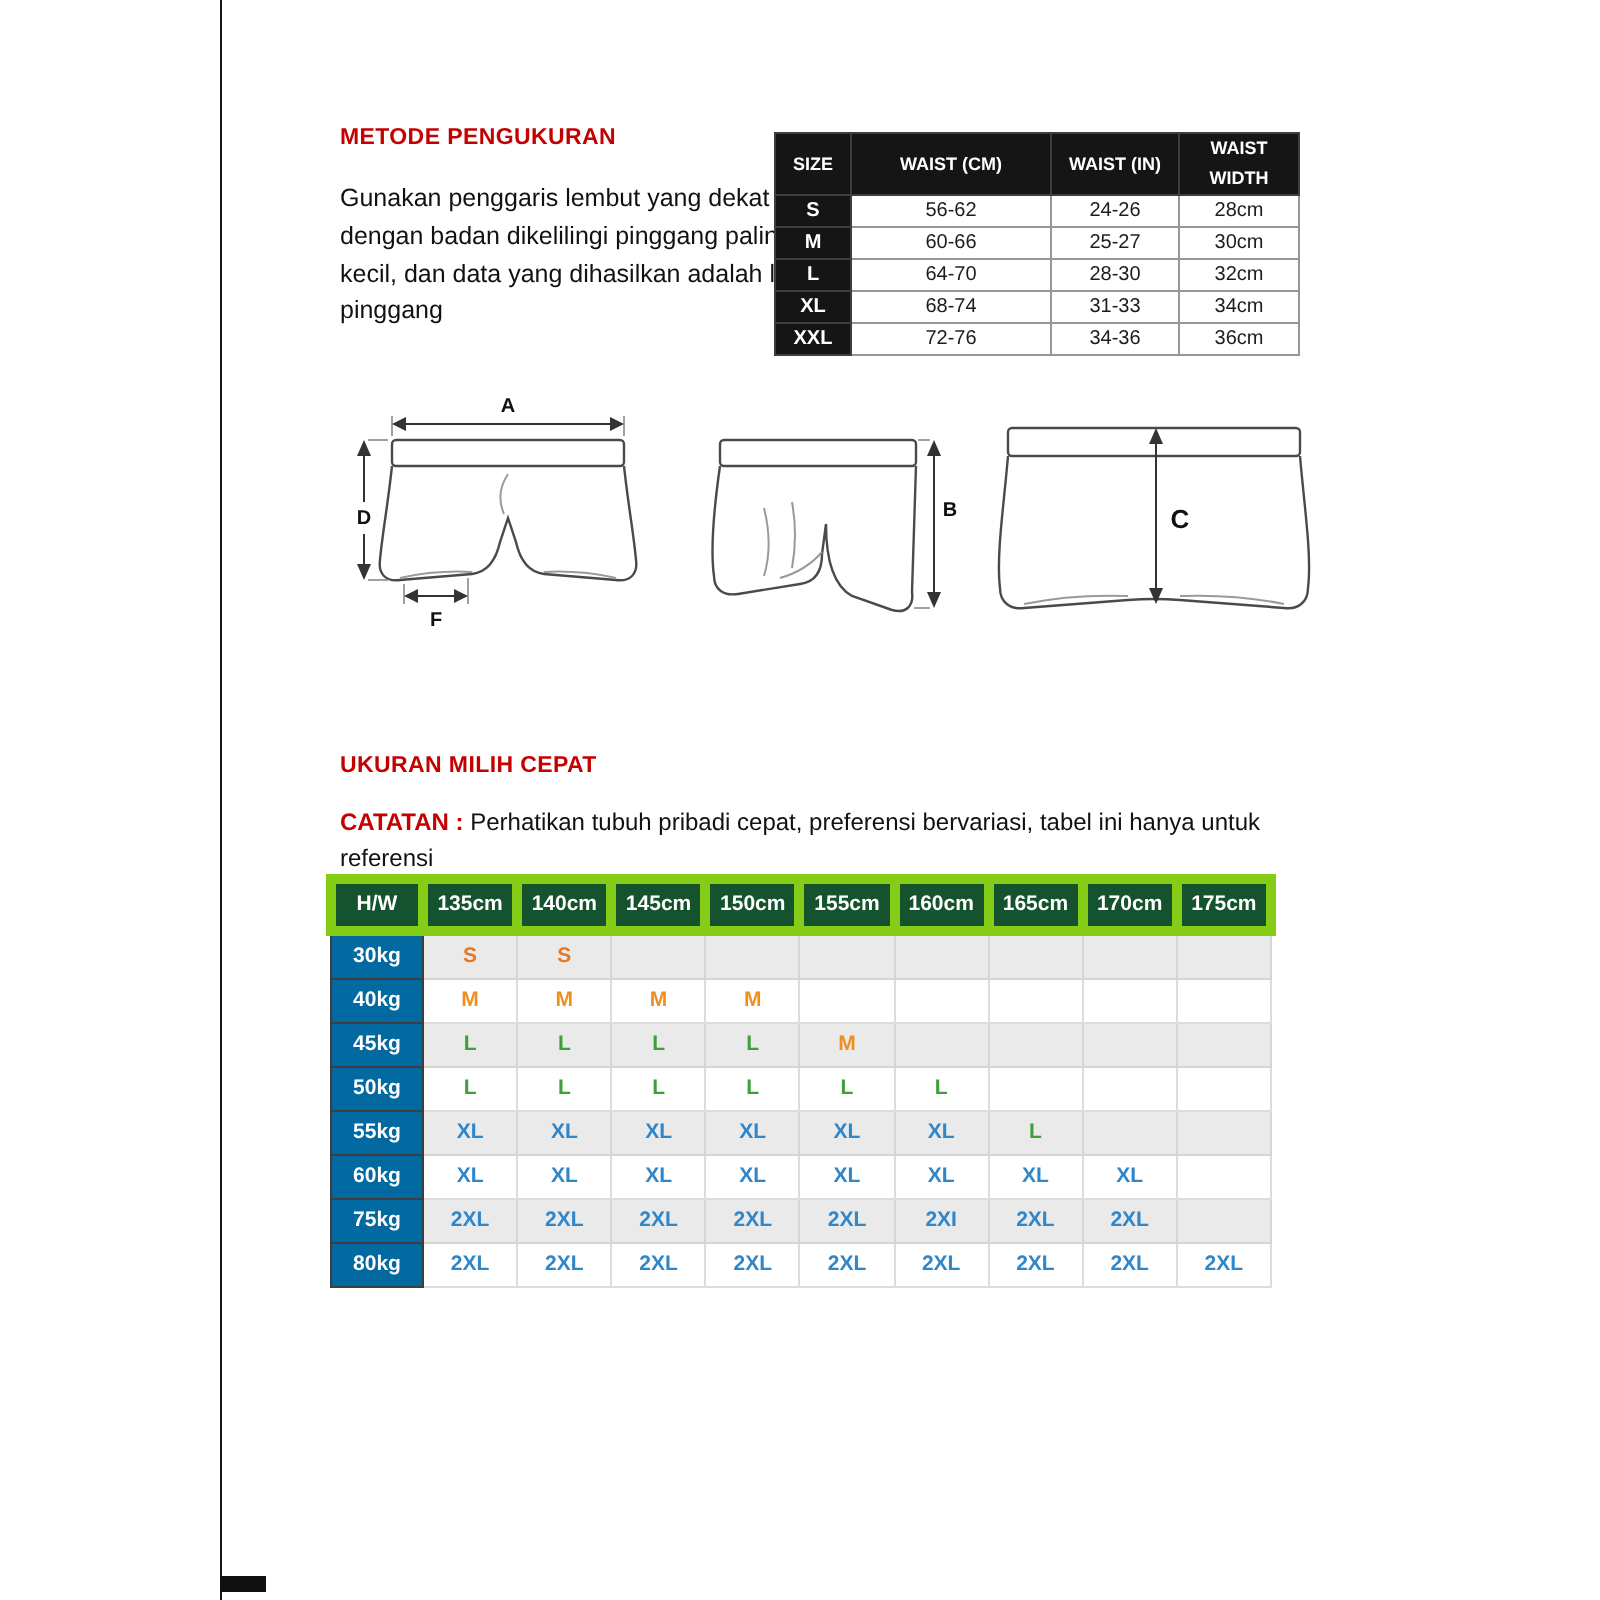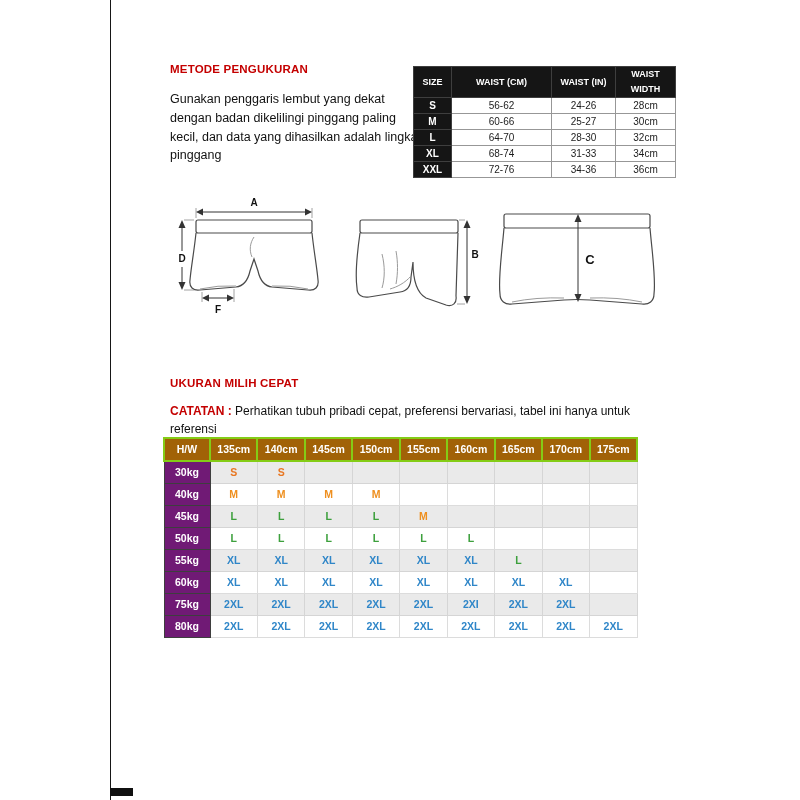--- a/index.html
+++ b/index.html
@@ -9,29 +9,29 @@
   #vline-left{left:110px;}
   #vline-right{left:684px;}
   #corner-bar{position:absolute;left:110px;top:788px;width:23px;height:8px;background:#101010;}
   .red-h{position:absolute;margin:0;color:#c40000;font-size:11.5px;font-weight:700;letter-spacing:.2px;}
   #measure-heading{left:170px;top:63px;}
   #quick-heading{left:170px;top:377px;}
   #measure-body{position:absolute;left:170px;top:90px;width:254px;margin:0;font-size:12.5px;line-height:1.5;color:#111;}
   #note{position:absolute;left:170px;top:402px;width:484px;margin:0;font-size:12px;line-height:1.5;color:#111;}
   #note .label{color:#c40000;font-weight:700;}
   table{border-collapse:collapse;table-layout:fixed;}
-  #size-table{position:absolute;left:413px;top:66px;width:262px;text-align:center;}
+  #size-table{position:absolute;left:387px;top:66px;width:262px;text-align:center;}
   #size-table th,#size-table td{padding:0;height:15px;line-height:15px;font-size:10px;overflow:hidden;}
   #size-table thead th{background:#151515;color:#fff;font-size:9px;font-weight:700;border:1px solid #3e3e3e;}
   #size-table tbody th{background:#151515;color:#fff;font-weight:700;border:1px solid #3e3e3e;}
   #size-table tbody td{border:1px solid #979797;color:#1c1c1c;font-weight:400;background:#fff;}
   #matrix{position:absolute;left:163px;top:437px;width:475px;text-align:center;}
   #matrix th,#matrix td{padding:0;height:21px;line-height:21px;font-size:10.5px;font-weight:700;overflow:hidden;}
-  #matrix thead th{background:#a16207;color:#fff;border:2px solid #84cc16;}
-  #matrix tbody th{background:#701a75;color:#fff;border:1px solid #3e3e3e;}
+  #matrix thead th{background:#14532d;color:#fff;border:5px solid #84cc16;}
+  #matrix tbody th{background:#0369a1;color:#fff;border:1px solid #3e3e3e;}
   #matrix tbody td{border:1px solid #dcdcdc;background:#fff;color:#222;}
   #matrix tbody tr:nth-child(odd) td{background:#eaeaea;border-color:#d5d5d5;}
   .diag{position:absolute;top:196px;}
   #diag1{left:172px;}
   #diag2{left:348px;}
   #diag3{left:488px;}
   svg text{font-family:"Liberation Sans","DejaVu Sans",sans-serif;font-weight:700;fill:#111;}
   .garment{fill:none;stroke:#4a4a4a;stroke-width:1.2;}
   .garment-fill{fill:#fff;stroke:#4a4a4a;stroke-width:1.2;}
   .detail{fill:none;stroke:#9a9a9a;stroke-width:1;}

